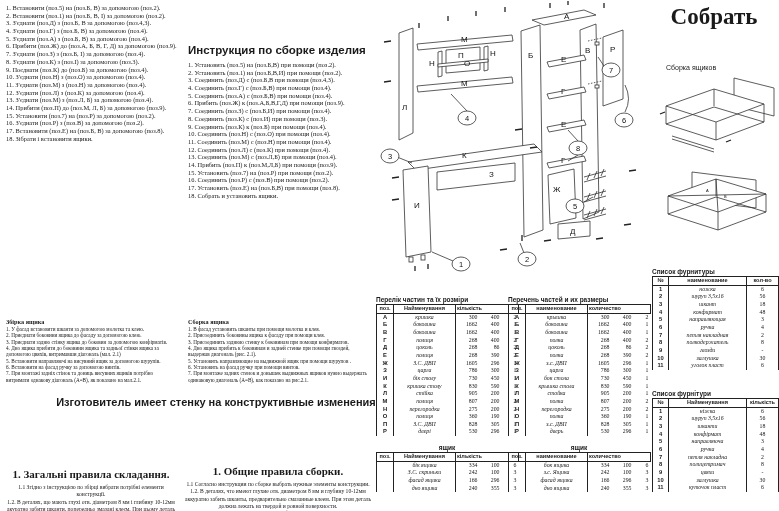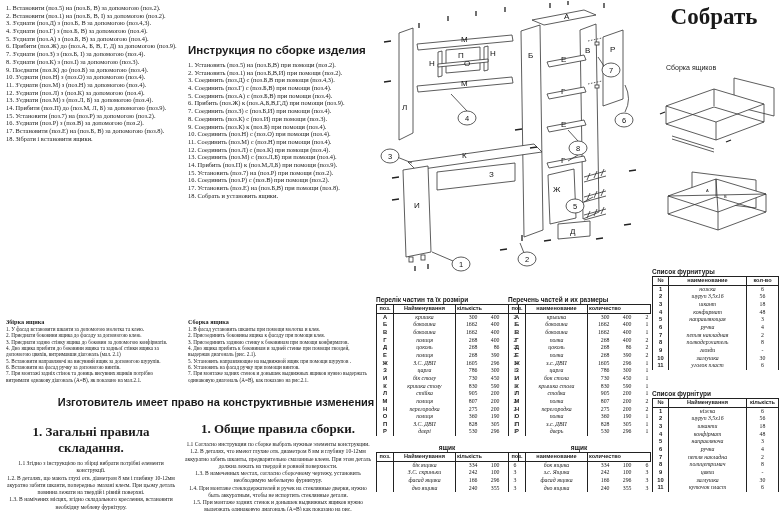--- a/index.html
+++ b/index.html
@@ -11,21 +11,21 @@
   .col-title { font-family:"Liberation Sans", sans-serif; font-weight:bold;
                font-size:11.5px; margin-bottom:5px; }
   .step { font-size:6.4px; line-height:1.2; }
 
   .sub-block .sub-title { font-weight:bold; font-size:6.2px; margin-bottom:1px; }
   .sub-step { font-size:5.2px; line-height:1.22; }
 
   .mfg-note { font-family:"Liberation Sans", sans-serif; font-weight:bold;
               font-size:11px; text-align:center; }
 
-  .rules .rules-title { font-weight:bold; font-size:13px; text-align:center; margin-bottom:4px; }
+  .rules .rules-title { font-weight:bold; font-size:11px; text-align:center; margin-bottom:4px;margin-top:44px; }
   .rules .rule { font-size:5.6px; line-height:1.3; text-align:center; }
 
   .product-title { font-family:"Liberation Serif", serif; font-weight:bold;
                    font-size:23px; text-align:center; }
   .drawer-label { font-family:"Liberation Sans", sans-serif; font-size:7px; }
 
   .tbl-title { font-family:"Liberation Sans", sans-serif; font-weight:bold;
                font-size:6.5px; margin-bottom:1px; }
   .tbl-title.center { text-align:center; }
   table { border-collapse:collapse; width:100%; table-layout:fixed; }
@@ -114,21 +114,21 @@
   <h3 class="sub-title">Сборка ящика</h3>
   <p class="sub-step">1. В фасад установить шканты  при помощи молотка и клея.</p>
     <p class="sub-step">2. Присоединить боковины ящика к фасаду  при помощи клея.</p>
     <p class="sub-step">3. Присоединить заднюю стенку к боковинам  при помощи конфирматов.</p>
     <p class="sub-step">4. Дно ящика  прибить к боковинам  и задней стенке  при помощи гвоздей, выдержав диагональ (рис. 2.1).</p>
     <p class="sub-step">5. Установить направляющие на выдвижной ящик при помощи шурупов .</p>
     <p class="sub-step">6. Установить на фасад ручку при помощи винтов.</p>
     <p class="sub-step">7. При монтаже задних стенок и донышек выдвижных ящиков нужно выдержать одинаковую диагональ (А=В), как показано на рис.2.1.</p>
 </section>
 
-<div class="abs mfg-note" style="left:52px; top:396px; width:328px;">Изготовитель имеет право на конструктивные изменения</div>
+<div class="abs mfg-note" style="left:52px; top:396px; width:328px;">Изготовитель имеет стенку на конструктивные изменения</div>
 
 <section class="abs rules" style="left:4px; top:424px; width:174px;">
   <h4 class="rules-title">1. Загальні правила складання.</h4>
   <p class="rule">1.1 Згідно з інструкцією по збірці вибрати потрібні елементи конструкції.</p>
     <p class="rule">1.2. В деталях, що мають глухі отв. діаметром 8 мм і глибину 10-12мм акуратно забити шканти, попередньо змазані клеєм. При цьому деталь повинна лежати на твердій і рівній поверхні.</p>
     <p class="rule">1.3. В намічених місцях, згідно складального креслення, встановити необхідну меблеву фурнітуру.</p>
     <p class="rule">1.4. При монтажі склодержателі і ручок на скляні дверки, потрібно бути акуратним, щоб не зіпсувати скляні деталі.</p>
     <p class="rule">1.5. При монтажі задніх стінок і денець висувних ящиків потрібно витримати однакову діагональ (А = В) як показано на мал.</p>
 </section>
 

